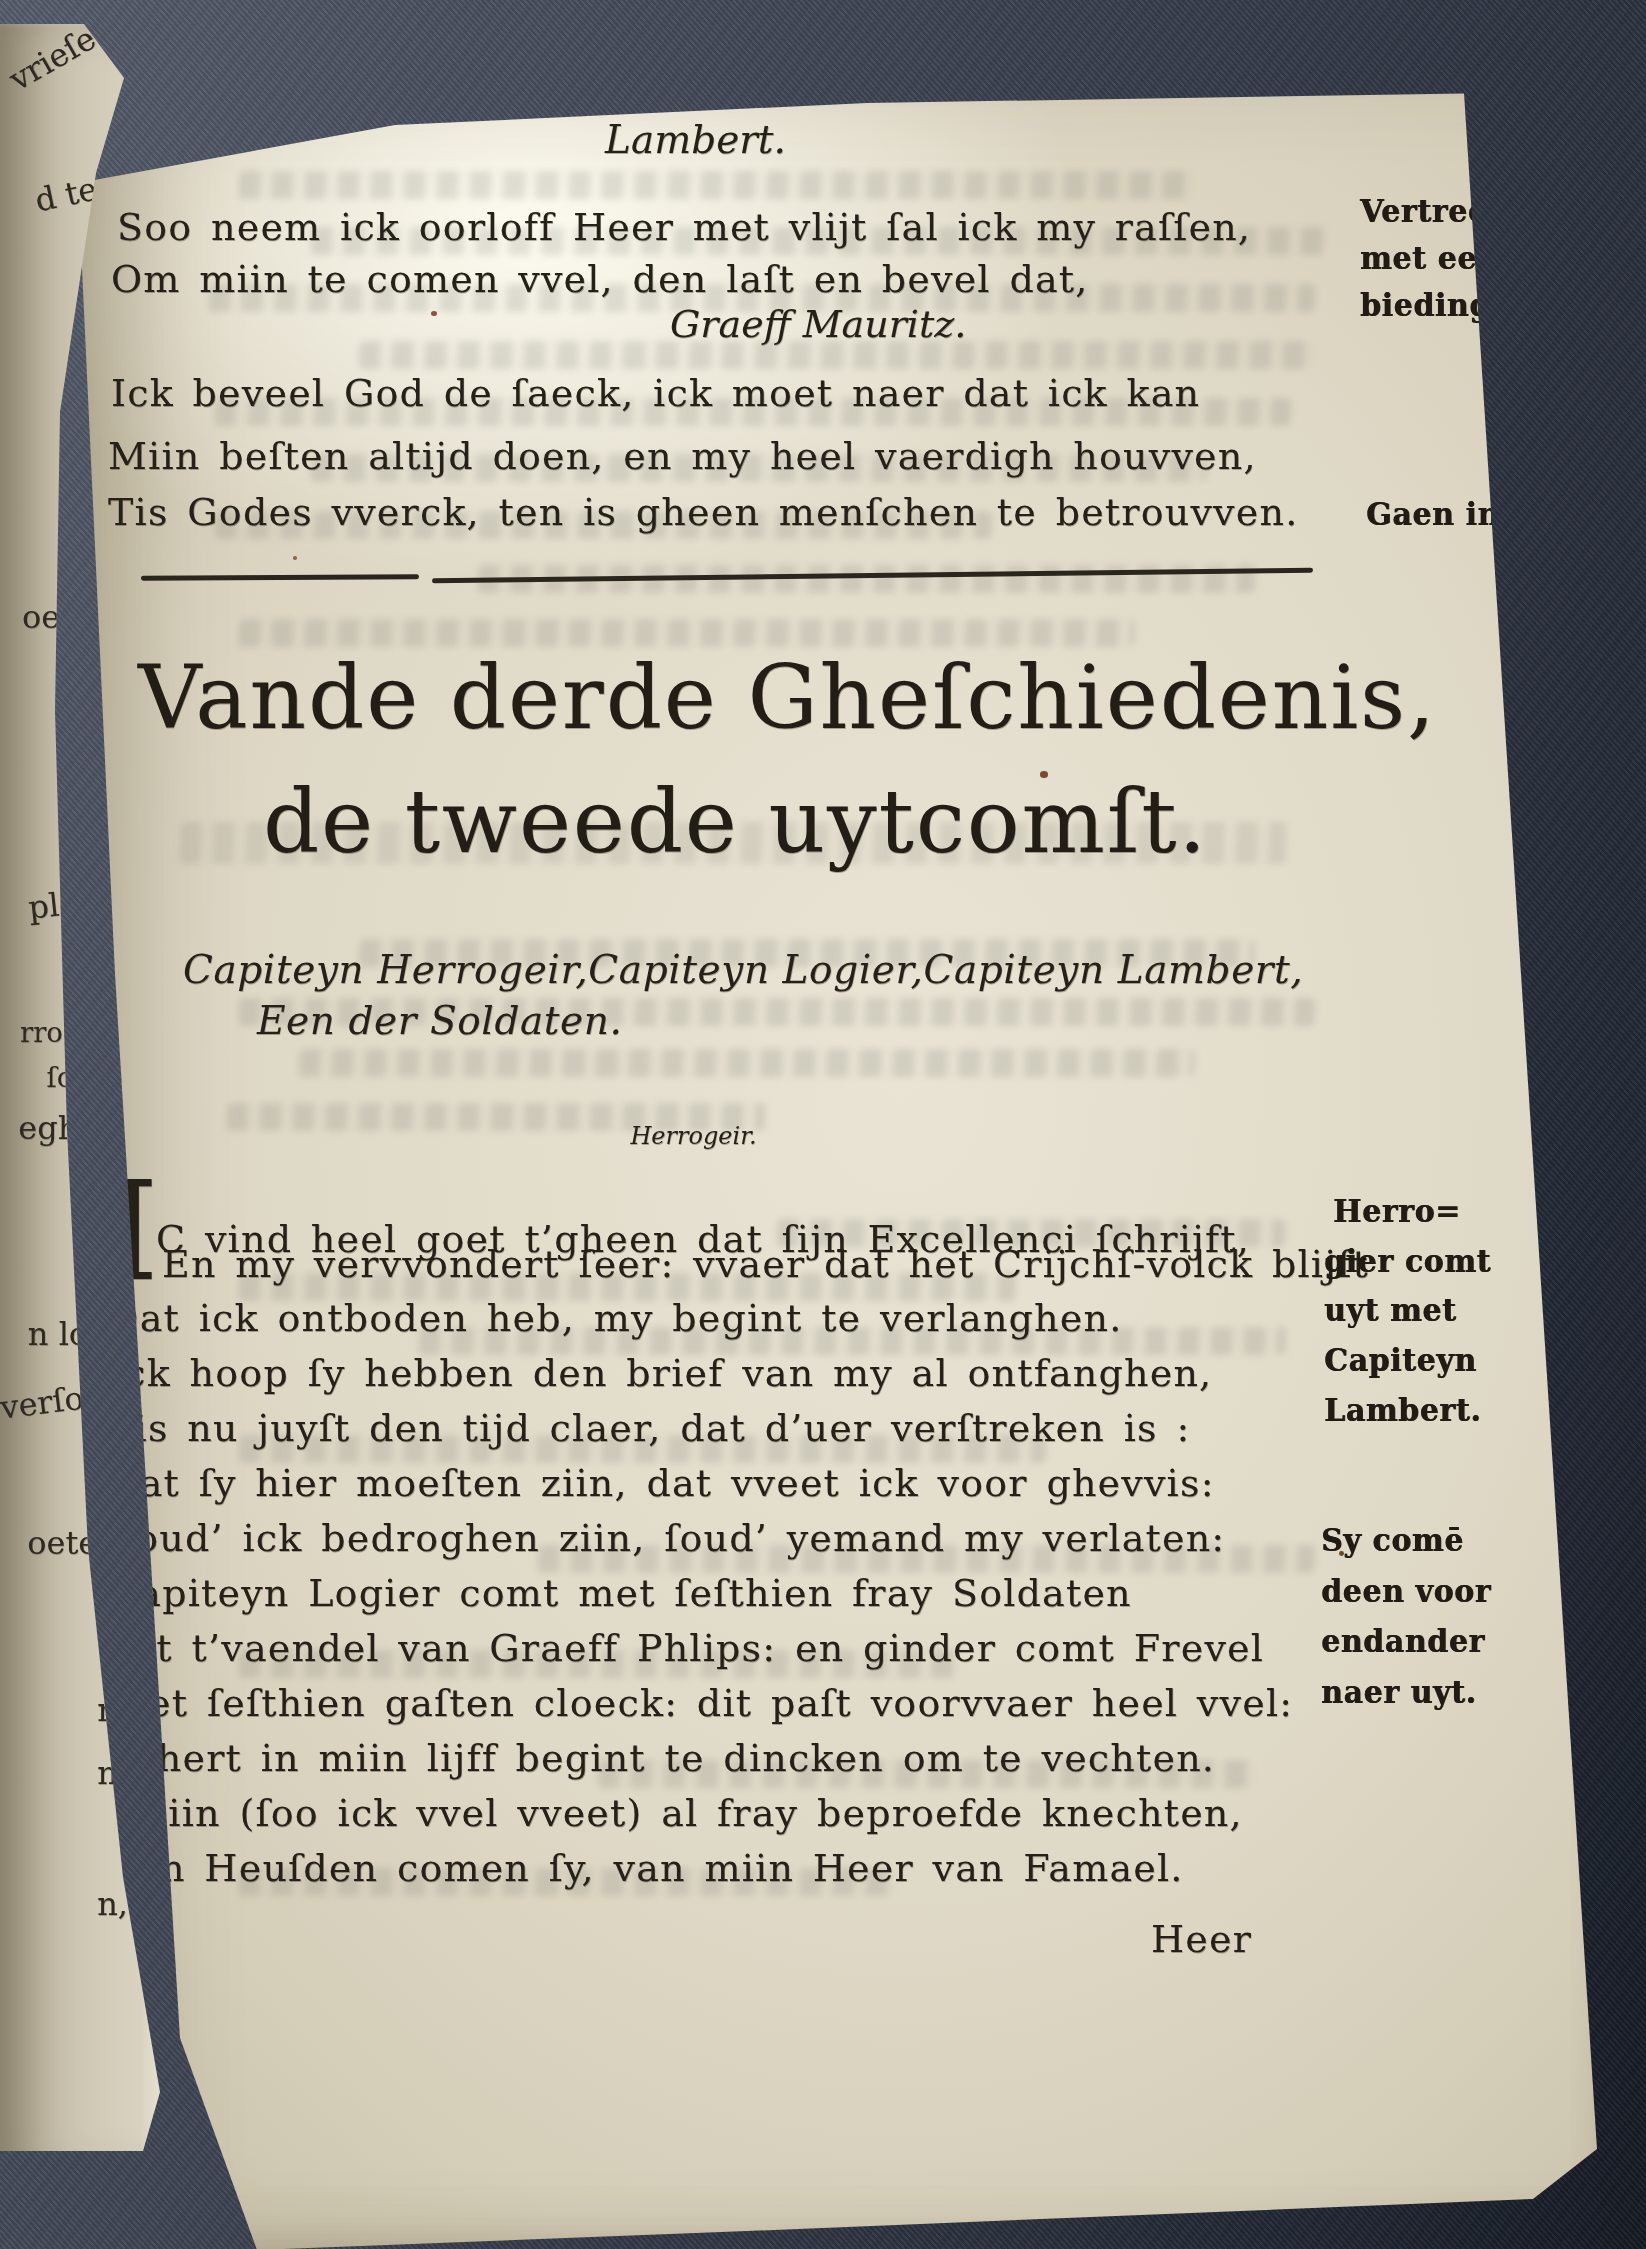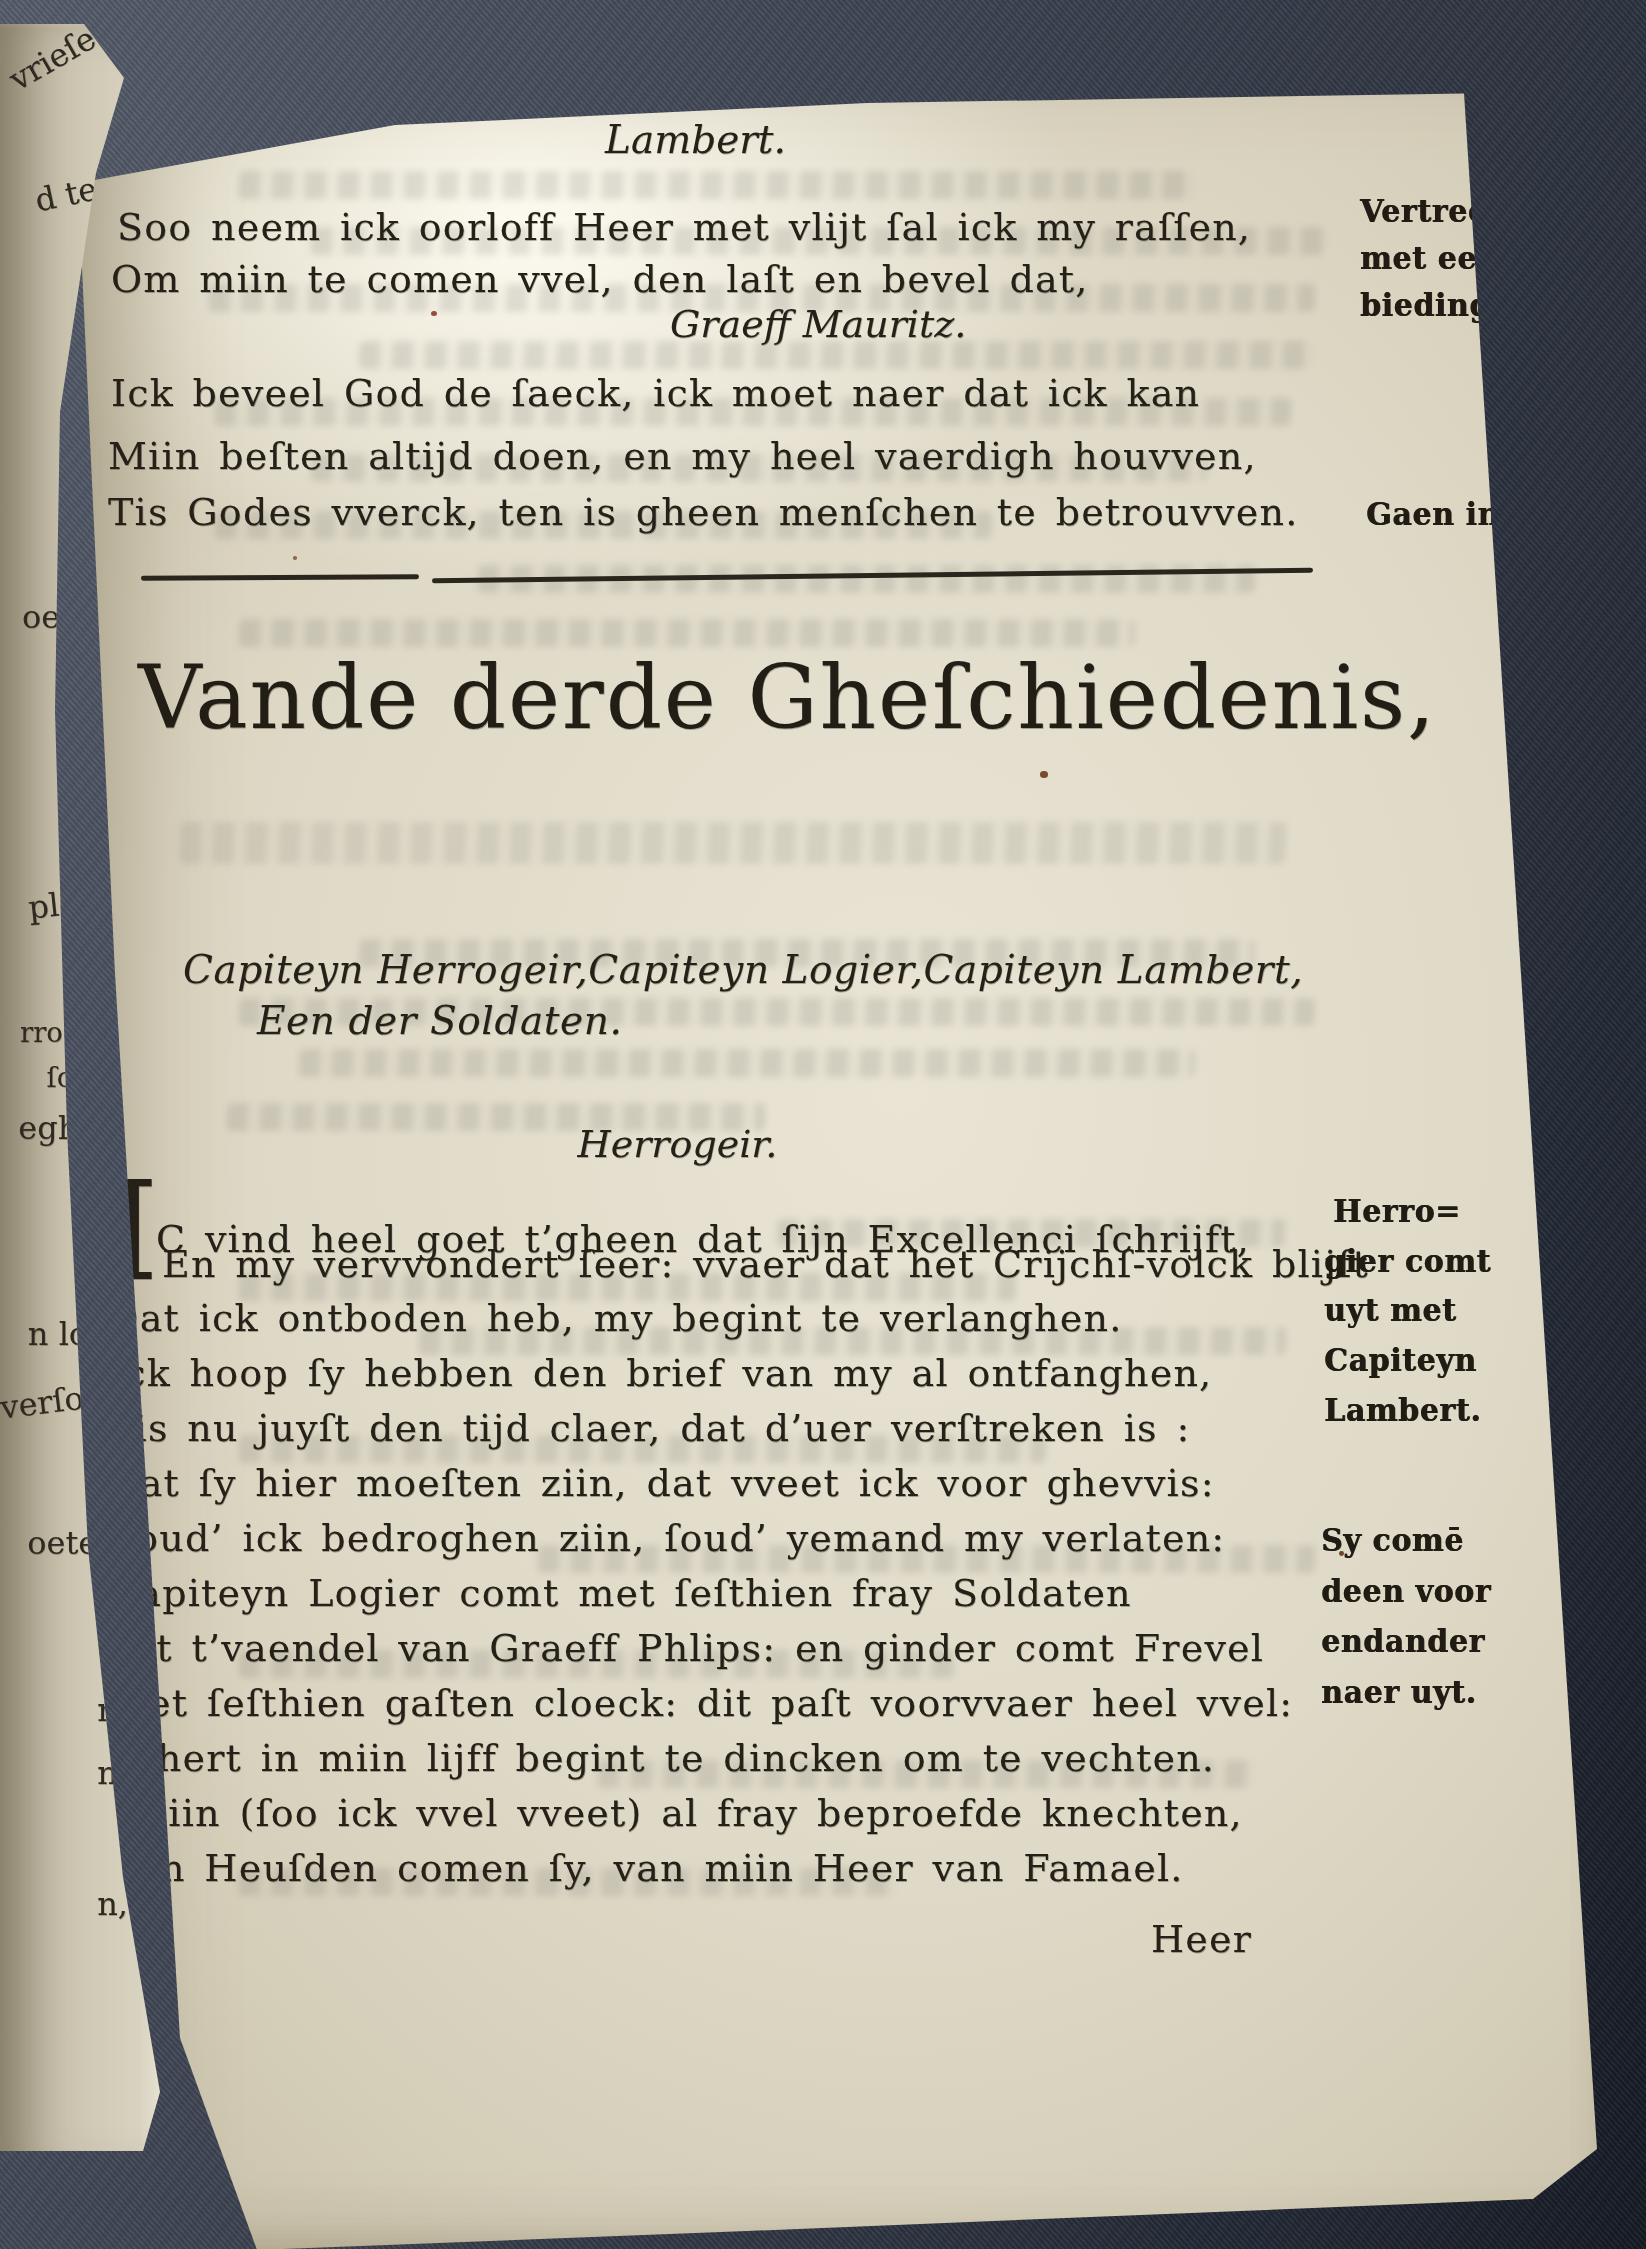--- a/index.html
+++ b/index.html
@@ -96,25 +96,26 @@
     <div class="t rom" style="left:51px;top:293px">Ick beveel God de ſaeck, ick moet naer dat ick kan</div>
     <div class="t rom" style="left:48px;top:412px">Tis Godes vverck, ten is gheen menſchen te betrouvven.</div>
     <div class="t rom" style="left:48px;top:356px">Miin beſten altijd doen, en my heel vaerdigh houvven,</div>
 
     <div class="t frak" style="left:1306px;top:418px">Gaen in.</div>
 
     <div class="rule" style="left:81px;top:497px;width:278px;transform:rotate(-0.3deg)"></div>
     <div class="rule" style="left:372px;top:495px;width:881px;transform:rotate(-0.7deg)"></div>
 
     <div class="t head ctr" style="left:78px;top:568px;width:1195px">Vande derde Gheſchiedenis,</div>
+    <div class="t head ctr" style="left:78px;top:692px;width:1195px">de tweede uytcomſt.</div>
 
     <div class="t it cast" style="left:123px;top:869px">Capiteyn Herrogeir,Capiteyn Logier,Capiteyn Lambert,</div>
     <div class="t it cast" style="left:197px;top:920px">Een der Soldaten.</div>
 
-    <div class="t it ctr" style="left:498px;top:1044px;width:239px;font-size:38px">Herrogeir.</div>
+    <div class="t it ctr" style="left:514px;top:1044px;width:239px;font-size:24px">Herrogeir.</div>
 
     <div class="t dc" style="left:45px;top:1097px">I</div>
     <div class="t rom" style="left:96px;top:1139px">C vind heel goet t’gheen dat ſijn Excellenci ſchrijft,</div>
     <div class="t rom" style="left:102px;top:1164px">En my vervvondert ſeer: vvaer dat het Crijchſ-volck blijft</div>
     <div class="t rom" style="left:48px;top:1218px">Dat ick ontboden heb, my begint te verlanghen.</div>
     <div class="t rom" style="left:48px;top:1273px">Ick hoop ſy hebben den brief van my al ontfanghen,</div>
     <div class="t rom" style="left:48px;top:1328px">Tis nu juyſt den tijd claer, dat d’uer verſtreken is :</div>
     <div class="t rom" style="left:48px;top:1383px">Dat ſy hier moeſten ziin, dat vveet ick voor ghevvis:</div>
     <div class="t rom" style="left:48px;top:1438px">Soud’ ick bedroghen ziin, ſoud’ yemand my verlaten:</div>
     <div class="t rom" style="left:48px;top:1493px">Capiteyn Logier comt met ſeſthien fray Soldaten</div>

